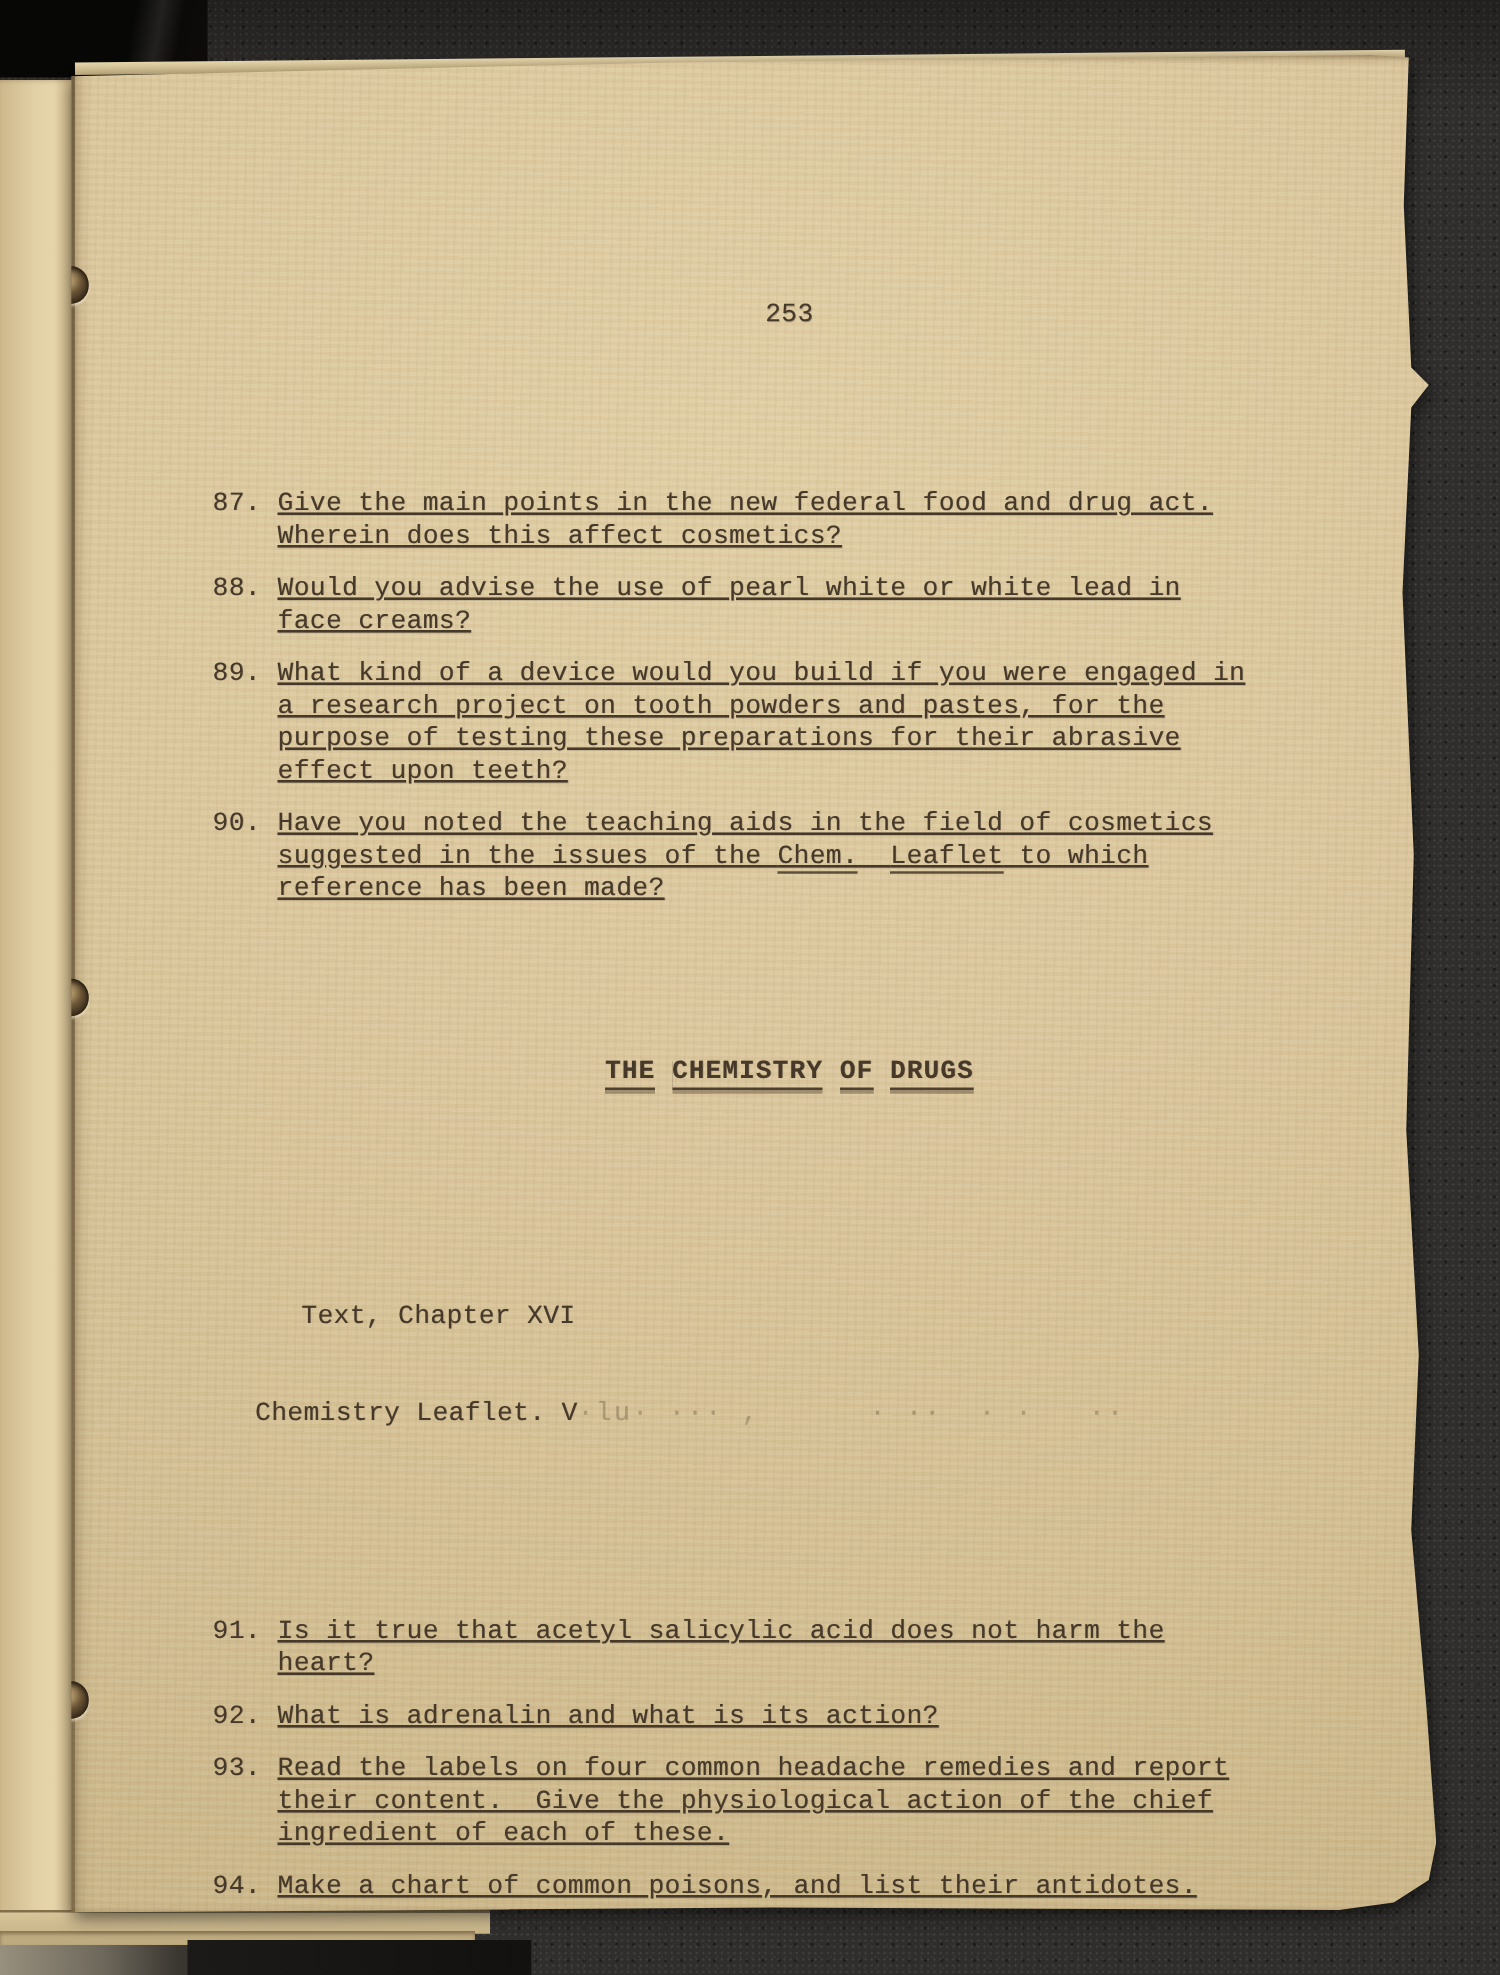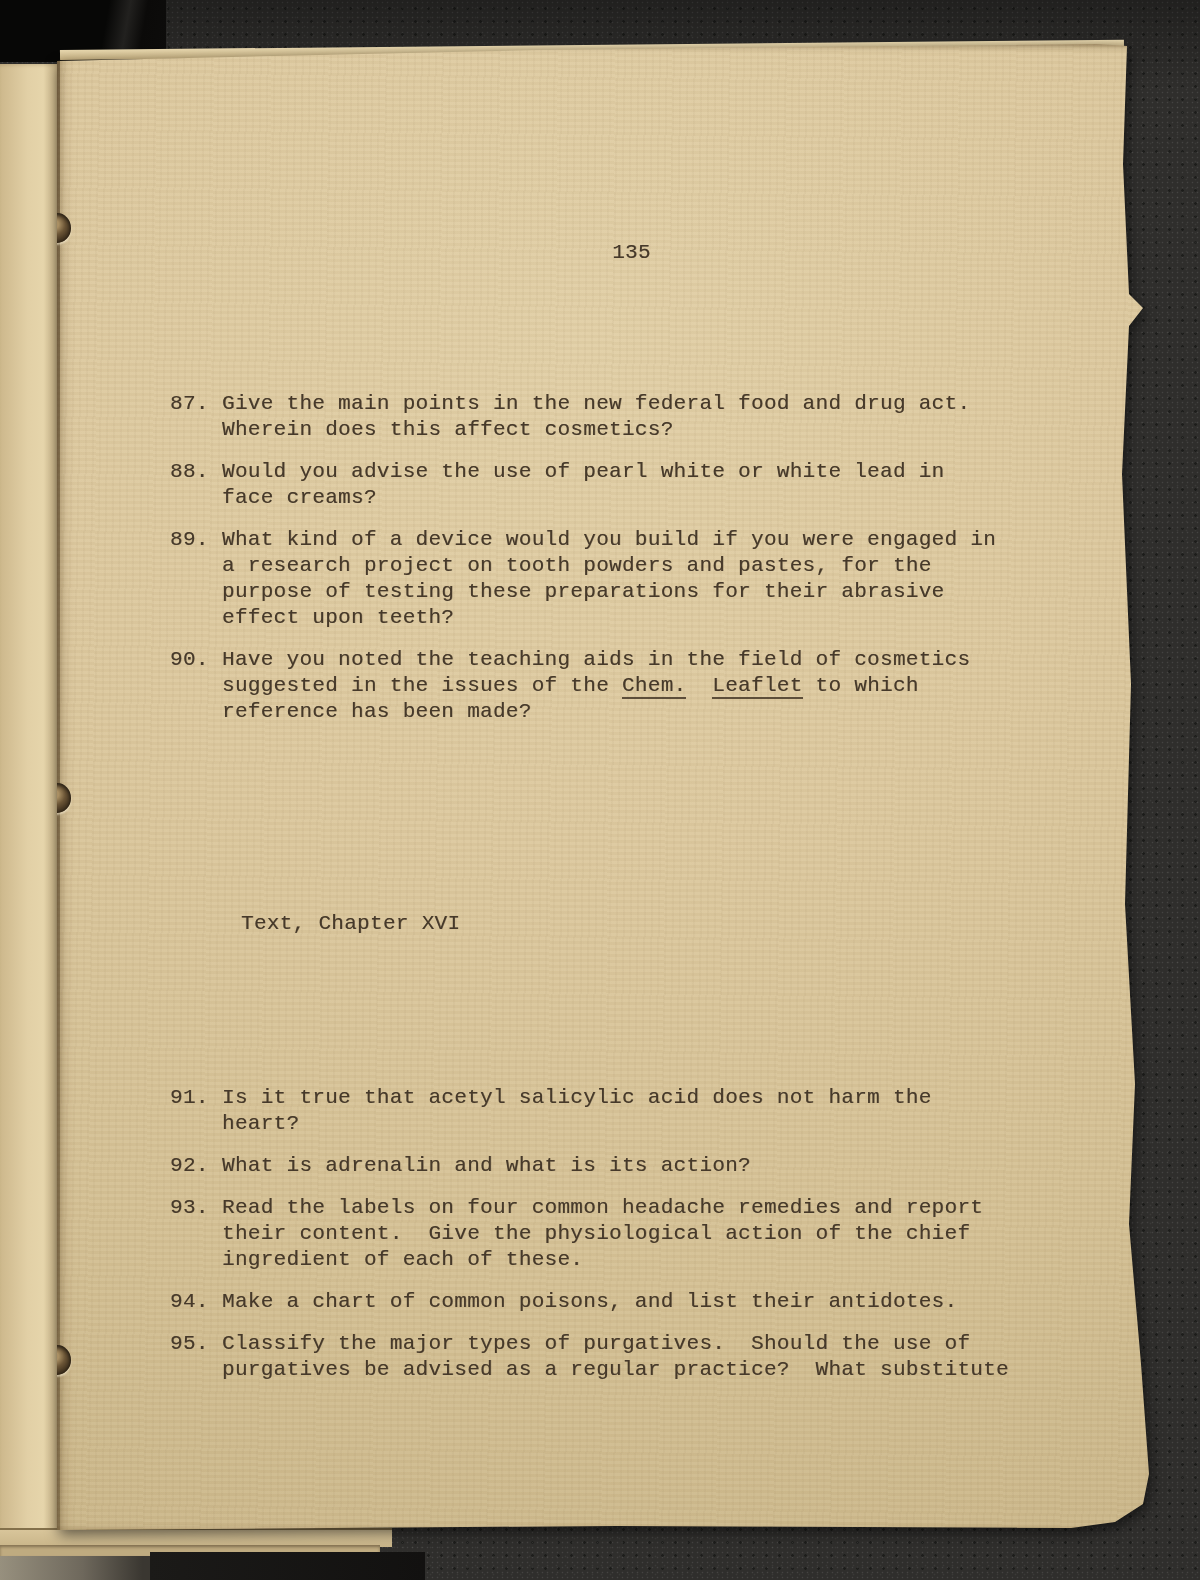--- a/index.html
+++ b/index.html
@@ -83,21 +83,21 @@
     text-shadow:.4px .3px .6px rgba(62,50,36,.45);
     white-space:pre-wrap;
   }
   .center-wrap{width:1020px;text-align:center;}
   .pagenum-row{margin-top:118px;}
   .pagenum{display:inline-block;}
   .q-list-top{margin-top:21px;}
   .q{display:flex;margin-bottom:16px;}
   .qnum{flex:none;width:52px;margin-left:113px;font-family:Liberation Mono, monospace;}
   .qbody{flex:none;max-width:860px;}
-  .qline{min-height:26px;}
+  .qline{min-height:26px;text-decoration:underline;}
   .u{border-bottom:2px solid rgba(70,56,40,.85);padding-bottom:0;}
   .heading-row{margin-top:0;}
   .section-heading{display:inline-block;font-weight:bold;letter-spacing:.8px;}
   .section-heading .hw{
     border-bottom:2px solid rgba(62,50,35,.9);
     box-shadow:0 3px 0 rgba(62,50,35,.38);
     padding-bottom:1px;
   }
   .refs{margin-top:14px;padding-left:19px;}
   .ref-line-1{margin-left:165px;min-height:26px;}
@@ -120,27 +120,31 @@
 
   <div class="page-wrap">
     <div class="page">
       <div class="page-left-crease"></div>
       <div class="hole hole-1"></div>
       <div class="hole hole-2"></div>
       <div class="hole hole-3"></div>
 
       <div class="content">
         <div class="center-wrap pagenum-row">
-          <span class="pagenum">135</span>
+          <span class="pagenum">253</span>
         </div>
 
         <div class="q-list q-list-top"><div class="q"><span class="qnum">87.</span><div class="qbody"><div class="qline">Give the main points in the new federal food and drug act.</div><div class="qline">Wherein does this affect cosmetics?</div></div></div><div class="q"><span class="qnum">88.</span><div class="qbody"><div class="qline">Would you advise the use of pearl white or white lead in</div><div class="qline">face creams?</div></div></div><div class="q"><span class="qnum">89.</span><div class="qbody"><div class="qline">What kind of a device would you build if you were engaged in</div><div class="qline">a research project on tooth powders and pastes, for the</div><div class="qline">purpose of testing these preparations for their abrasive</div><div class="qline">effect upon teeth?</div></div></div><div class="q"><span class="qnum">90.</span><div class="qbody"><div class="qline">Have you noted the teaching aids in the field of cosmetics</div><div class="qline">suggested in the issues of the <span class="u">Chem.</span>  <span class="u">Leaflet</span> to which</div><div class="qline">reference has been made?</div></div></div></div>
 
+        <div class="center-wrap heading-row">
+          <span class="section-heading" id="section-heading"><span class="hw">THE</span> <span class="hw">CHEMISTRY</span> <span class="hw">OF</span> <span class="hw">DRUGS</span></span>
+        </div>
 
         <div class="refs">
           <div class="ref-line-1">Text, Chapter XVI</div>
+          <div class="ref-line-2"><span>Chemistry Leaflet. V</span><span class="faded">·lu· ··· ,      · ··  · ·   ··</span></div>
         </div>
 
         <div class="q-list q-list-bottom"><div class="q"><span class="qnum">91.</span><div class="qbody"><div class="qline">Is it true that acetyl salicylic acid does not harm the</div><div class="qline">heart?</div></div></div><div class="q"><span class="qnum">92.</span><div class="qbody"><div class="qline">What is adrenalin and what is its action?</div></div></div><div class="q"><span class="qnum">93.</span><div class="qbody"><div class="qline">Read the labels on four common headache remedies and report</div><div class="qline">their content.  Give the physiological action of the chief</div><div class="qline">ingredient of each of these.</div></div></div><div class="q"><span class="qnum">94.</span><div class="qbody"><div class="qline">Make a chart of common poisons, and list their antidotes.</div></div></div><div class="q"><span class="qnum">95.</span><div class="qbody"><div class="qline">Classify the major types of purgatives.  Should the use of</div><div class="qline">purgatives be advised as a regular practice?  What substitute</div></div></div></div>
       </div>
     </div>
   </div>
 </div>
 
 </body></html>

